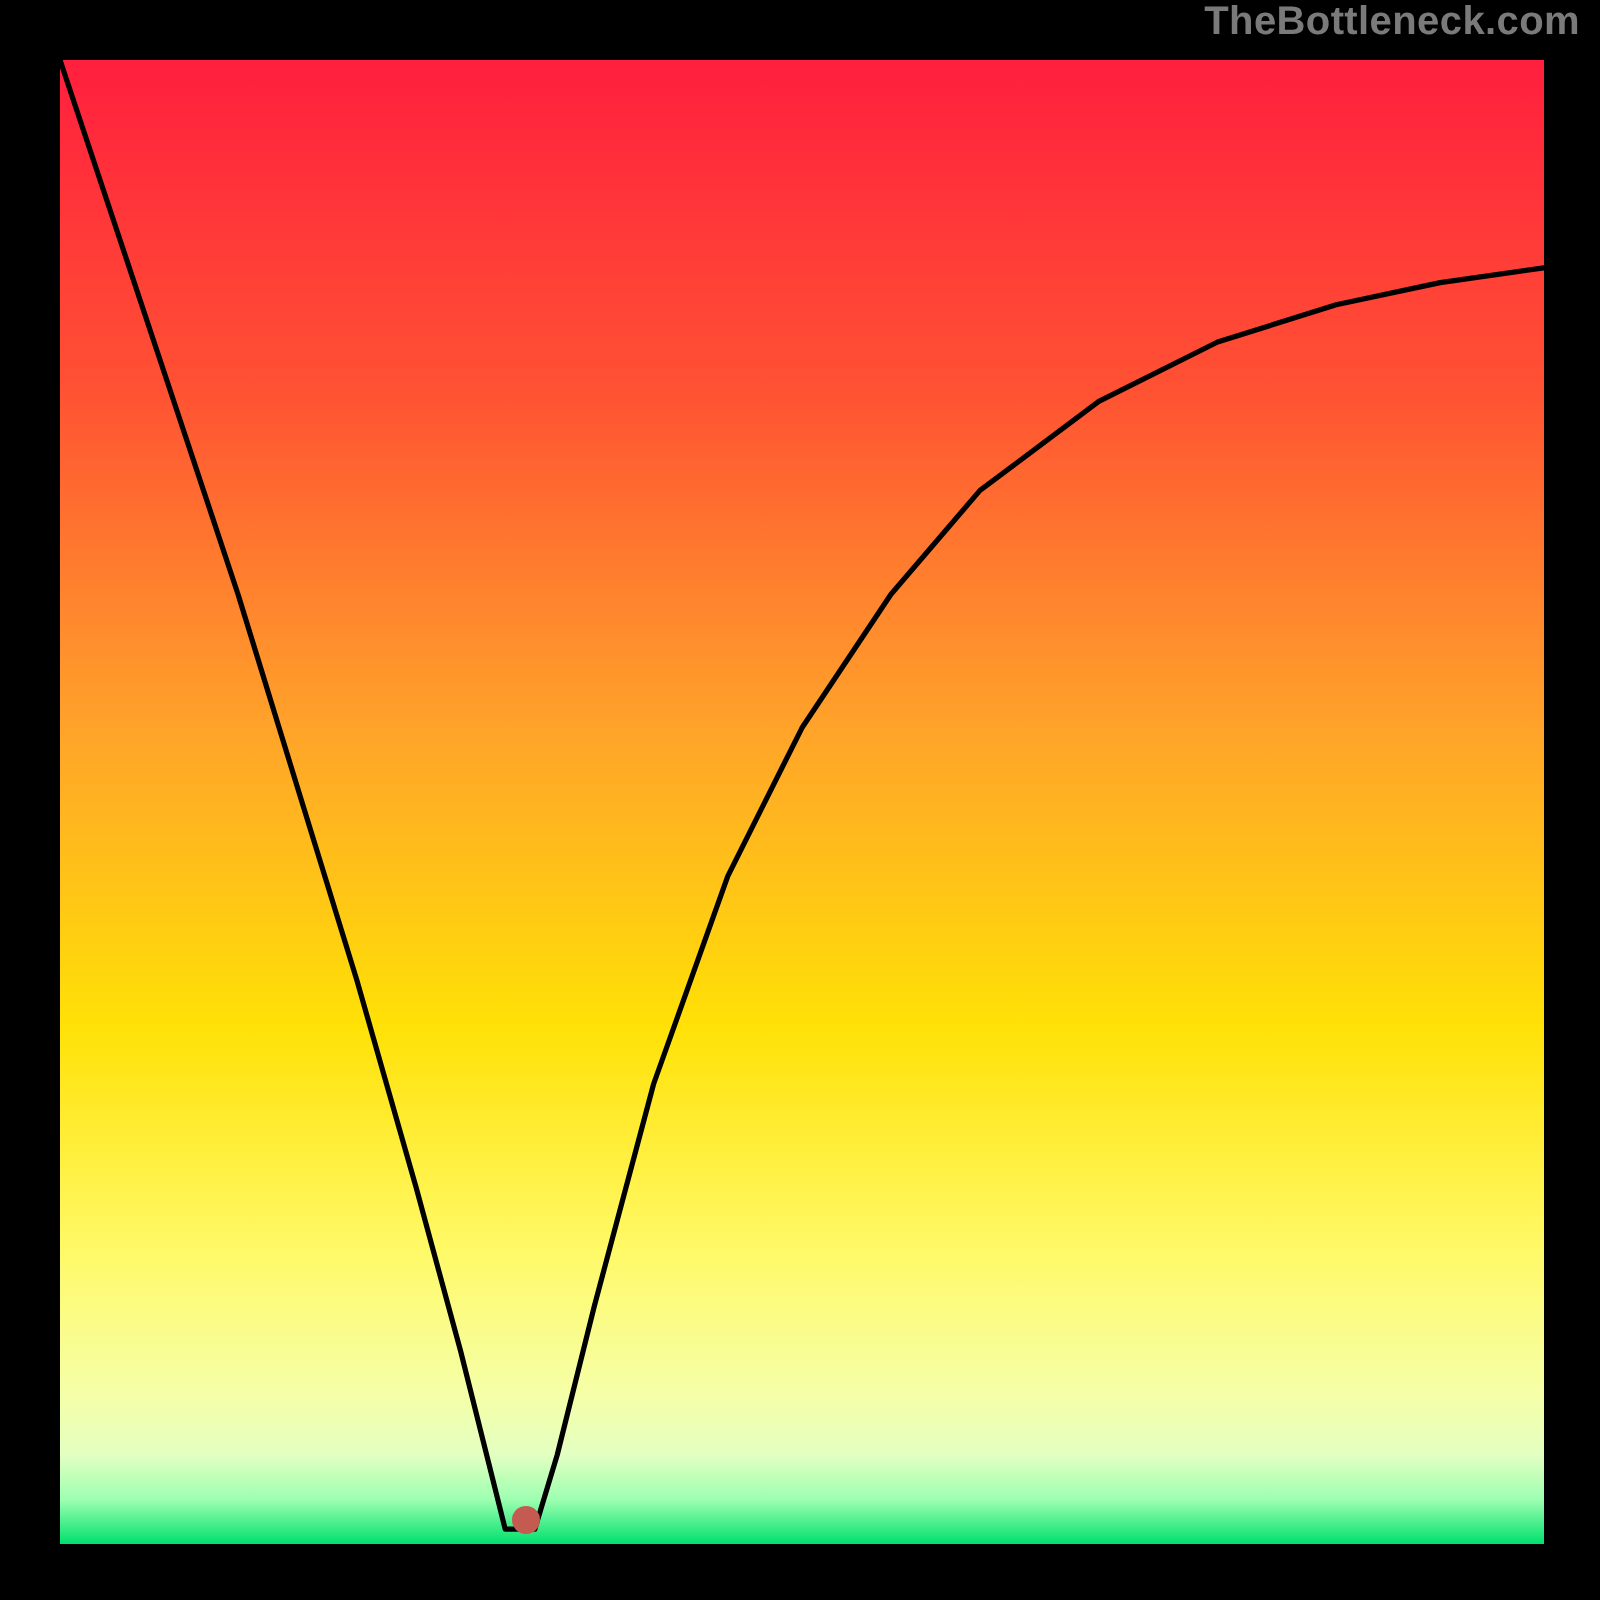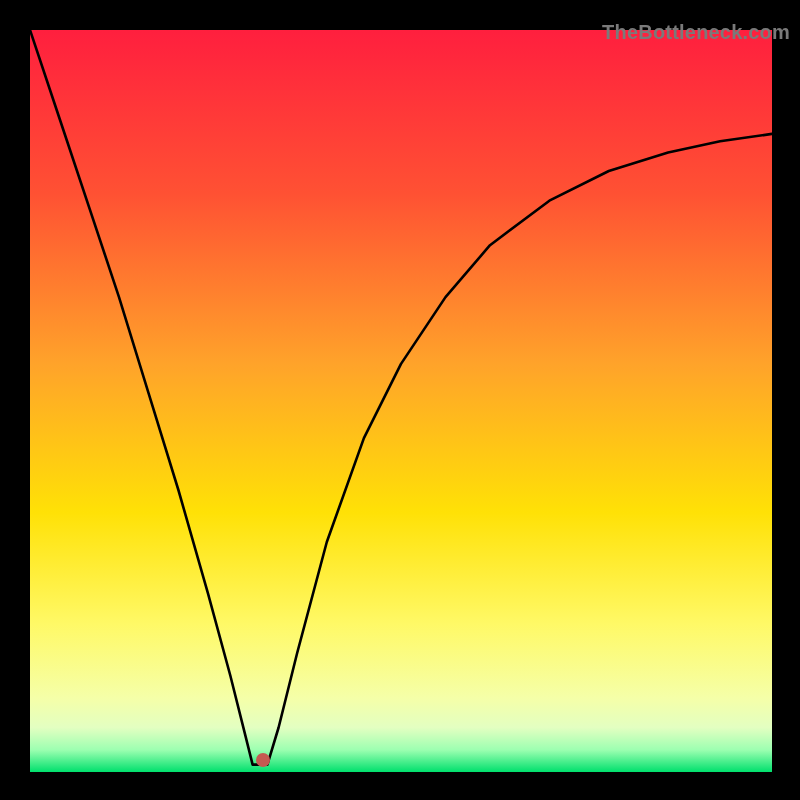--- a/index.html
+++ b/index.html
@@ -29,21 +29,21 @@
     position: absolute;
     left: 0; top: 0;
     width: 100%; height: 100%;
   }
   .marker {
     position: absolute;
     border-radius: 50%;
   }
   .watermark {
     position: absolute;
-    top: 21px;
+    top: 0;
     right: 10px;
     color: #7a7a7a;
     font-size: 20px;
     font-weight: 600;
     letter-spacing: 0.2px;
   }
 </style>
 </head>
 <body>
 

